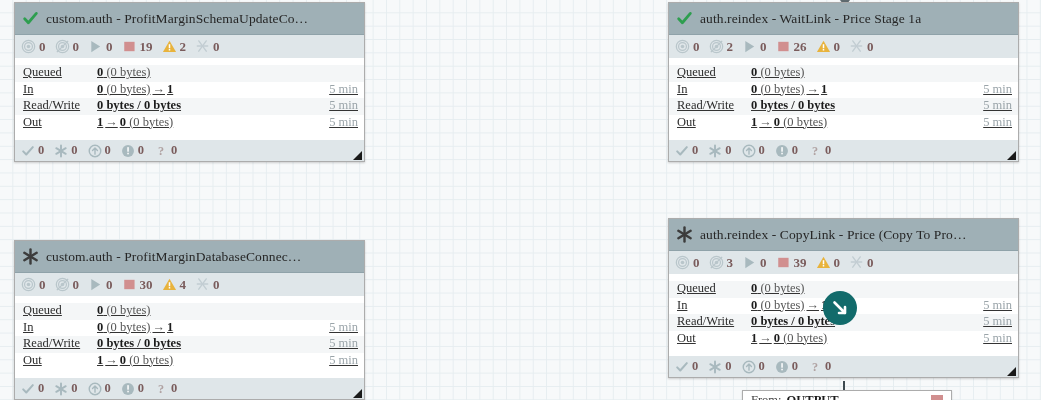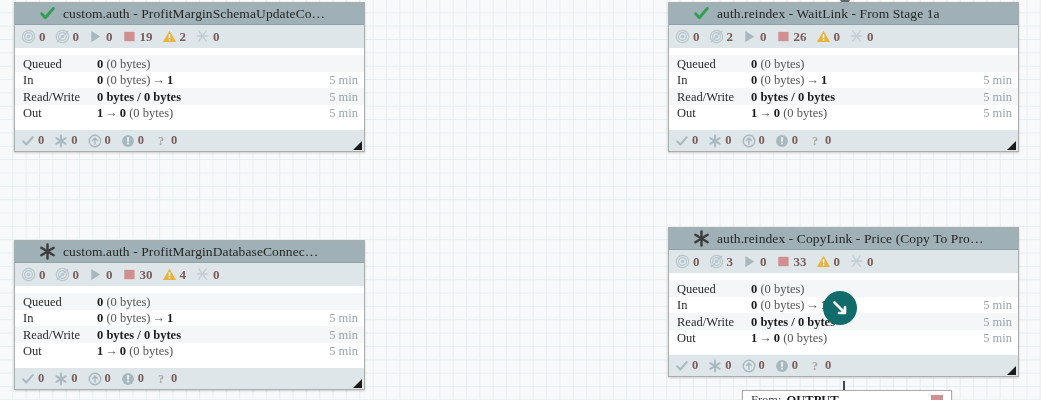--- a/index.html
+++ b/index.html
@@ -32,25 +32,25 @@
   .proc {
     position: absolute;
     width: 351px;
     background: #ffffff;
     border: 1px solid #acacac;
     box-sizing: border-box;
     box-shadow: 0 1px 2px rgba(0,0,0,0.18);
   }
 
   .proc-header {
-    height: 22px;
+    height: 32px;
     background: #9fb0b6;
     display: flex;
     align-items: center;
-    padding: 0 24px;
+    padding: 0 7px;
     box-sizing: border-box;
     border-bottom: 1px solid #8fa2a9;
   }
   .proc-header .hicon {
     width: 17px; height: 17px;
     margin-right: 7px;
     flex: 0 0 auto;
     display: flex; align-items: center; justify-content: center;
   }
   .proc-title {
@@ -86,32 +86,33 @@
   }
   .stat .sval { color: #7a5c5c; }
 
   
   .proc-body {
     background: #ffffff;
     padding-top: 6px;
   }
   .row {
     display: flex;
-    align-items: flex-end;
+    align-items: flex-start;
     height: 16.5px;
     padding: 0 6px 0 8px;
     box-sizing: border-box;
     font-size: 12.5px;
     color: #333333;
+    text-decoration: underline;
   }
   .row.odd { background: #f4f6f7; }
   .row .lbl  { width: 74px; flex: 0 0 74px; color: #2b2b2b; }
   .row .val  { flex: 1 1 auto; color: #555; }
   .row .val b { color: #1c1c1c; }
-  .row .time { width: 52px; flex: 0 0 52px; text-align: right; color: #9aa4a9; margin-top: 45px; }
+  .row .time { width: 52px; flex: 0 0 52px; text-align: right; color: #9aa4a9; }
   .arrow { padding: 0 2px; }
 
   
   .proc-footer {
     height: 22px;
     background: #dfe6e9;
     display: flex;
     align-items: center;
     padding: 0 6px;
     box-sizing: border-box;
@@ -354,21 +355,21 @@
         <span class="resize-handle"></span>
       </div>
     </div>
     <div class="proc" style="left: 668px; top: 2px;">
       <div class="proc-header">
         <span class="hicon">
           <svg width="17" height="17" viewBox="0 0 16 16">
             <path d="M2.5 8.3 L6 12 L13.5 3.2" stroke="#2e9e4f" stroke-width="2.6" fill="none" stroke-linecap="round" stroke-linejoin="round"></path>
           </svg>
         </span>
-        <span class="proc-title">auth.reindex - WaitLink - From Stage 1a</span>
+        <span class="proc-title">auth.reindex - WaitLink - Price Stage 1a</span>
       </div>
       <div class="proc-status">
         <span class="stat">
           <span class="sicon">
             <svg width="15" height="15" viewBox="0 0 16 16">
               <g fill="none" stroke="#b9c6cb" stroke-width="1.3">
                 <circle cx="8" cy="8" r="6.6"></circle>
                 <circle cx="8" cy="8" r="4.2"></circle>
               </g>
               <circle cx="8" cy="8" r="1.9" fill="#b9c6cb"></circle>
@@ -647,21 +648,21 @@
           <span class="ficon">
             <svg width="14" height="14" viewBox="0 0 16 16">
               <text x="8" y="13" text-anchor="middle" font-size="14" font-family="Liberation Serif, serif" fill="#b0a2a2" font-weight="bold">?</text>
             </svg>
           </span>
           <span>0</span>
         </span>
         <span class="resize-handle"></span>
       </div>
     </div>
-    <div class="proc" style="left: 668px; top: 227px;">
+    <div class="proc" style="left: 668px; top: 218px;">
       <div class="proc-header">
         <span class="hicon">
           <svg width="17" height="17" viewBox="0 0 16 16">
             <g stroke="#3c3c3c" stroke-width="2.3" stroke-linecap="round">
               <line x1="8" y1="1.5" x2="8" y2="14.5"></line>
               <line x1="2.2" y1="4.5" x2="13.8" y2="11.5"></line>
               <line x1="2.2" y1="11.5" x2="13.8" y2="4.5"></line>
             </g>
           </svg>
         </span>
@@ -700,21 +701,21 @@
             </svg>
           </span>
           <span class="sval">0</span>
         </span>
         <span class="stat">
           <span class="sicon">
             <svg width="15" height="15" viewBox="0 0 16 16">
               <rect x="2.4" y="3" width="11" height="10" fill="#d18f8f"></rect>
             </svg>
           </span>
-          <span class="sval">33</span>
+          <span class="sval">39</span>
         </span>
         <span class="stat">
           <span class="sicon">
             <svg width="15" height="15" viewBox="0 0 16 16">
               <path d="M8 1.8 L15 13.8 L1 13.8 Z" fill="#e8b33c"></path>
               <rect x="7.2" y="5.6" width="1.6" height="4.3" fill="#ffffff"></rect>
               <rect x="7.2" y="10.7" width="1.6" height="1.6" fill="#ffffff"></rect>
             </svg>
           </span>
           <span class="sval">0</span>

